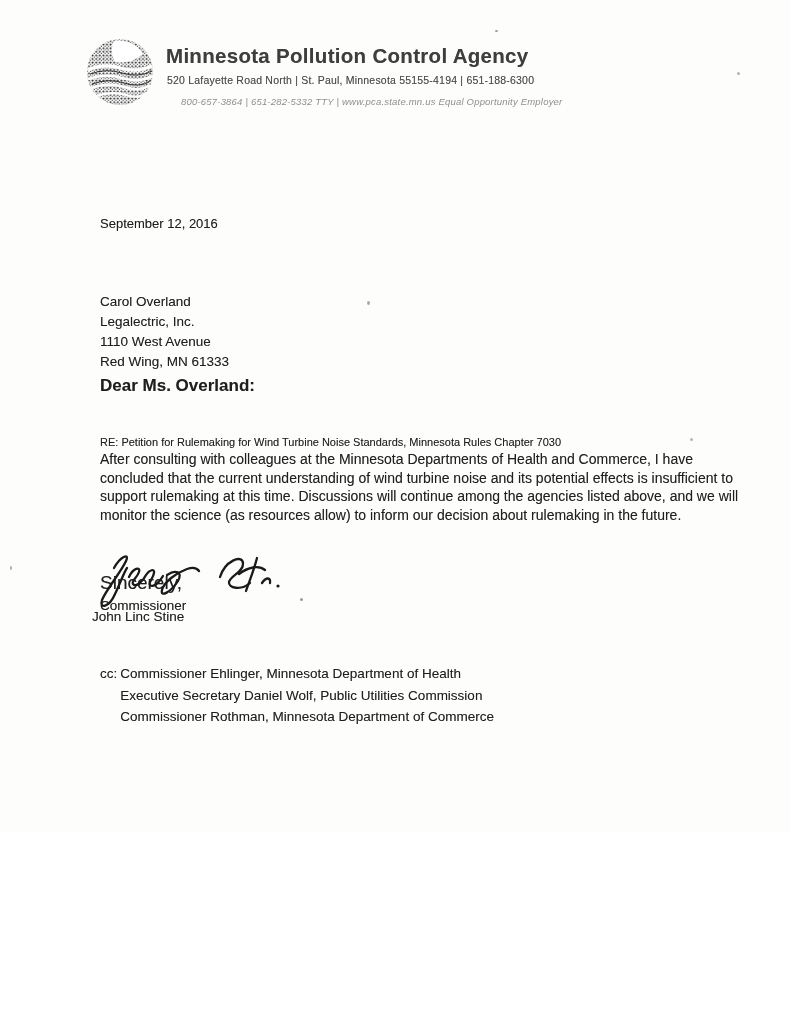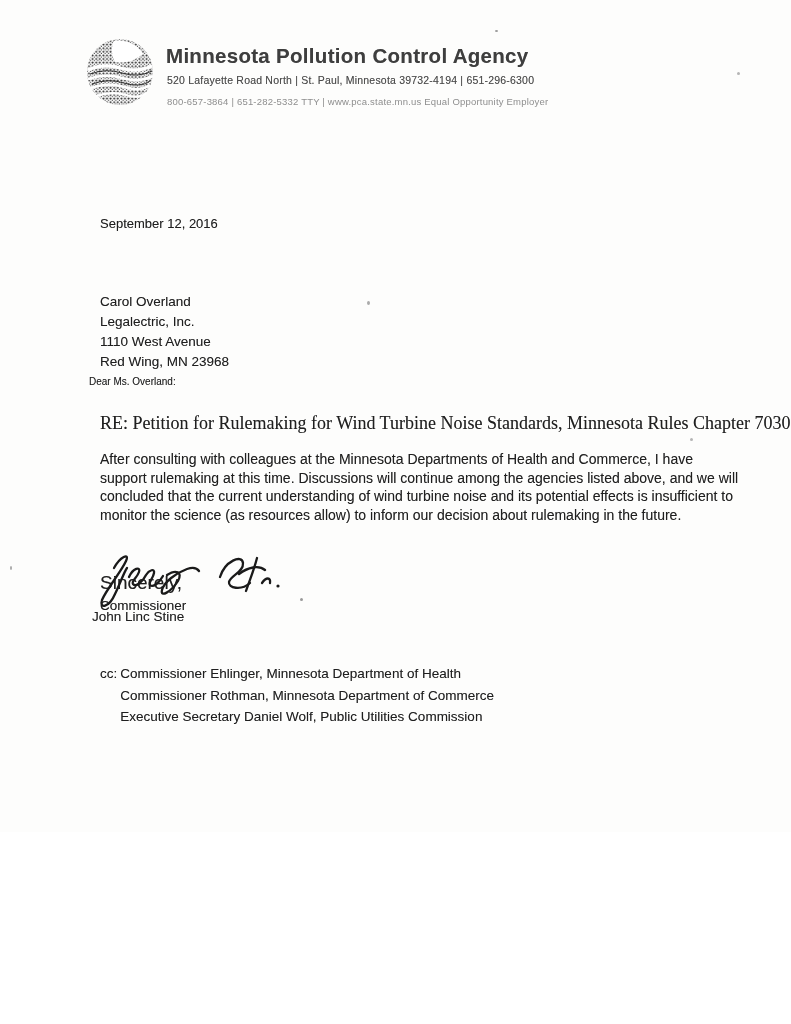--- a/index.html
+++ b/index.html
@@ -9,26 +9,26 @@
     font-family:"Liberation Sans",sans-serif;color:#1f1f1f;
   }
   .scan-text{text-shadow:0 0 .6px rgba(45,45,45,.4);}
   
   .logo{position:absolute;left:84px;top:36px;width:72px;height:72px;}
   .agency-name{
     position:absolute;left:166px;top:44px;
     font-size:20.5px;font-weight:700;color:#3e3e3e;letter-spacing:.3px;
   }
   .addr1{position:absolute;left:167px;top:74px;font-size:10.5px;color:#4c4c4c;letter-spacing:.2px;}
-  .addr2{position:absolute;left:167px;top:96px;font-size:9.5px;color:#8e8e8e;letter-spacing:.2px;}
+  .addr2{position:absolute;left:181px;top:96px;font-size:9.5px;color:#8e8e8e;letter-spacing:.2px;font-style:italic;}
   
   .date{position:absolute;left:100px;top:216px;font-size:13px;}
   .recipient{position:absolute;left:100px;top:292px;font-size:13.5px;line-height:20px;}
-  .salutation{position:absolute;left:89px;top:376px;font-size:10px;}
-  .subject{position:absolute;left:100px;top:413px;font-size:18px;font-family:Liberation Serif, serif;}
+  .salutation{position:absolute;left:100px;top:376px;font-size:17px;font-weight:bold;}
+  .subject{position:absolute;left:100px;top:436px;font-size:11px;}
   .body-par{position:absolute;left:100px;top:450px;width:670px;font-size:14px;line-height:18.6px;}
   .closing{position:absolute;left:100px;top:532px;font-size:19px;margin-top:40px;}
   .signature{position:absolute;left:92px;top:546px;width:195px;height:66px;}
   .signer-name{position:absolute;left:92px;top:609px;font-size:13.5px;}
   .signer-title{position:absolute;left:100px;top:598px;font-size:13.5px;}
   .cc-block{position:absolute;left:100px;top:663px;font-size:13.5px;line-height:21.5px;display:flex;}
   .cc-label{margin-right:3px;}
   
   .bottom-artifact{position:absolute;left:0;top:950px;width:791px;height:60px;}
   .speck{position:absolute;border-radius:50%;background:#9a9a9a;}
@@ -50,41 +50,41 @@
       <circle cx="36" cy="36" r="33" fill="url(#halftone)"></circle>
       <path d="M30,5 C42,3 54,9 59,18 C50,25 40,28 31,26 C27,19 27,10 30,5 Z" fill="#ffffff"></path>
       <path d="M4,34 Q20,27 36,32 T68,30" stroke="#ffffff" stroke-width="3.2" fill="none"></path>
       <path d="M4,43 Q22,37 38,42 T69,40" stroke="#ffffff" stroke-width="2.6" fill="none"></path>
       <path d="M7,52 Q24,46 40,51 T66,49" stroke="#ffffff" stroke-width="2.4" fill="none"></path>
       <path d="M12,60 Q28,55 42,59 T62,57" stroke="#ffffff" stroke-width="2.2" fill="none"></path>
       <path d="M6,38 Q22,32 38,37 T68,35" stroke="#2f2f2f" stroke-width="1" fill="none"></path>
       <path d="M8,48 Q24,42 40,47 T66,45" stroke="#2f2f2f" stroke-width="1" fill="none"></path>
     </svg>
     <div class="agency-name scan-text">Minnesota Pollution Control Agency</div>
-    <div class="addr1 scan-text">520 Lafayette Road North   |   St. Paul, Minnesota  39732-4194   |   651-296-6300</div>
+    <div class="addr1 scan-text">520 Lafayette Road North   |   St. Paul, Minnesota  55155-4194   |   651-188-6300</div>
     <div class="addr2">800-657-3864   |   651-282-5332 TTY   |   www.pca.state.mn.us     Equal Opportunity Employer</div>
   </div>
 
   <div class="date scan-text">September 12, 2016</div>
 
   <div class="recipient scan-text">
     <div>Carol Overland</div>
     <div>Legalectric, Inc.</div>
     <div>1110 West Avenue</div>
-    <div>Red Wing, MN  23968</div>
+    <div>Red Wing, MN  61333</div>
   </div>
 
   <div class="salutation scan-text">Dear Ms. Overland:</div>
 
   <div class="subject scan-text">RE: Petition for Rulemaking for Wind Turbine Noise Standards, Minnesota Rules Chapter 7030</div>
 
   <div class="body-par scan-text">
     <div>After consulting with colleagues at the Minnesota Departments of Health and Commerce, I have</div>
+    <div>concluded that the current understanding of wind turbine noise and its potential effects is insufficient to</div>
     <div>support rulemaking at this time.  Discussions will continue among the agencies listed above, and we will</div>
-    <div>concluded that the current understanding of wind turbine noise and its potential effects is insufficient to</div>
     <div>monitor the science (as resources allow) to inform our decision about rulemaking in the future.</div>
   </div>
 
   <div class="closing scan-text">Sincerely,</div>
 
   <svg class="signature" viewBox="0 0 195 66" aria-hidden="true">
     <g fill="none" stroke="#1a1a1a" stroke-width="2.3" stroke-linecap="round" stroke-linejoin="round">
       <path d="M22,22 C28,11 38,6 34,15 C29,26 14,44 10,54 C7,63 17,62 23,48 C28,38 32,26 35,22"></path>
       <path d="M37,31 C41,22 49,20 47,26 C45,32 39,35 41,38 C44,42 51,35 54,29 C57,24 63,22 62,27 C61,33 56,36 58,39 C61,42 67,37 71,30"></path>
       <path d="M75,29 C84,23 91,26 86,35 C79,46 68,52 70,44 C72,36 84,27 95,23 C101,21 105,22 107,25"></path>
@@ -96,22 +96,22 @@
     <circle cx="186" cy="40" r="1.6" fill="#1a1a1a"></circle>
   </svg>
 
   <div class="signer-name scan-text">John Linc Stine</div>
   <div class="signer-title scan-text">Commissioner</div>
 
   <div class="cc-block scan-text">
     <span class="cc-label">cc:</span>
     <div>
       <div>Commissioner Ehlinger, Minnesota Department of Health</div>
+      <div>Executive Secretary Daniel Wolf, Public Utilities Commission</div>
       <div>Commissioner Rothman, Minnesota Department of Commerce</div>
-      <div>Executive Secretary Daniel Wolf, Public Utilities Commission</div>
     </div>
   </div>
 
   <div class="speck" style="left:495px;top:30px;width:3px;height:2px;"></div>
   <div class="speck" style="left:737px;top:72px;width:3px;height:3px;background:#b5b5b5;"></div>
   <div class="speck" style="left:367px;top:301px;width:3px;height:4px;background:#ababab;"></div>
   <div class="speck" style="left:690px;top:438px;width:3px;height:3px;background:#b5b5b5;"></div>
   <div class="speck" style="left:300px;top:598px;width:3px;height:3px;"></div>
   <div class="speck" style="left:10px;top:566px;width:2px;height:4px;background:#a8a8a8;"></div>
 

